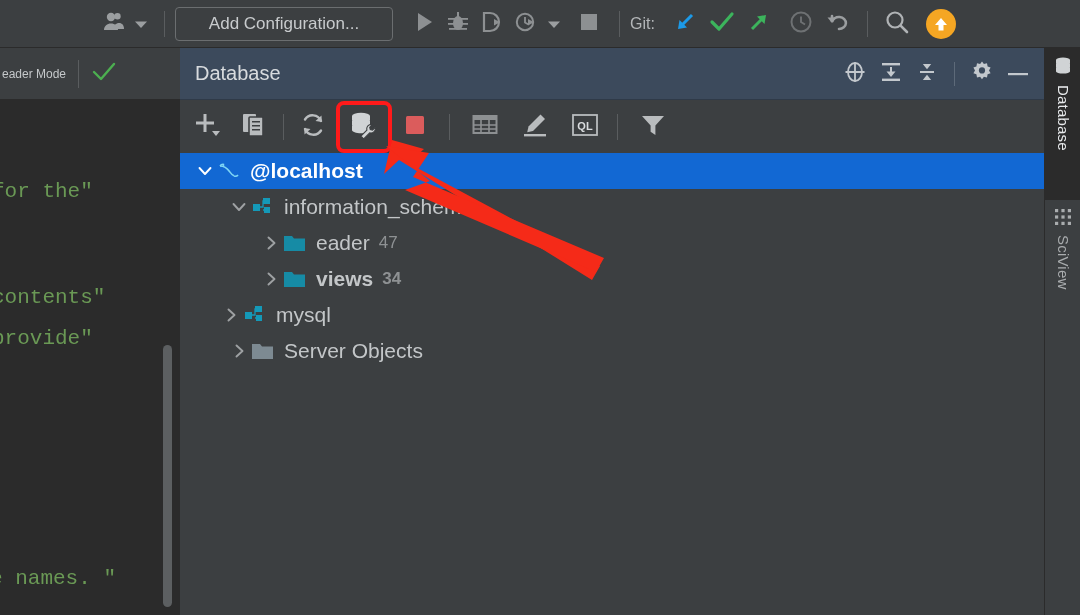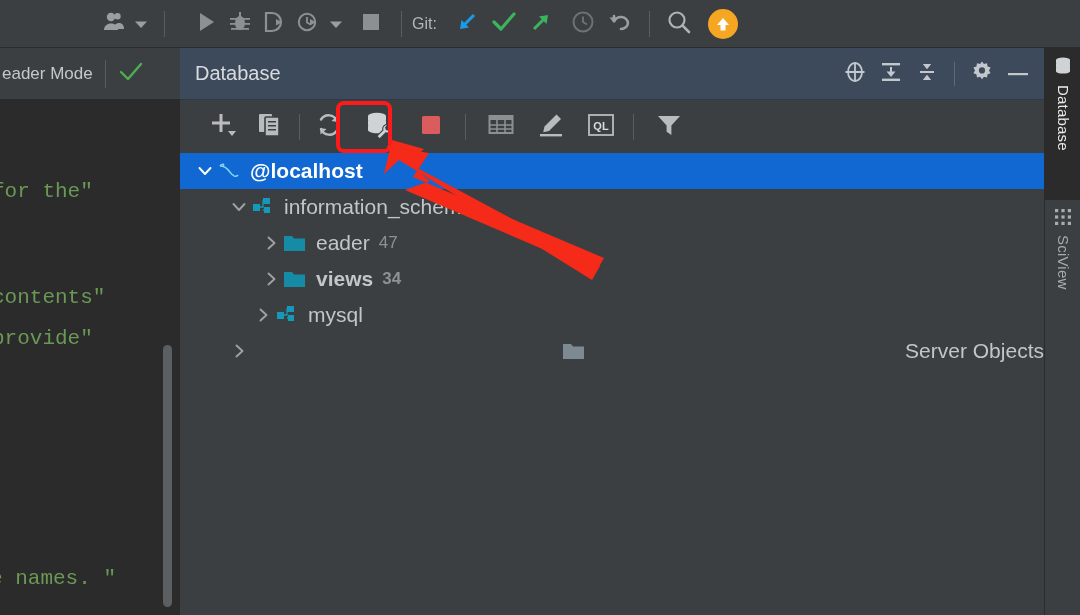--- a/index.html
+++ b/index.html
@@ -41,21 +41,21 @@
   .editor-pane {
     position: absolute; left: 0; top: 48px; width: 180px; height: 567px;
     background: #2b2b2b; overflow: hidden;
   }
   .editor-header {
     position: absolute; left: 0; top: 0; width: 180px; height: 52px;
     background: #3c3f41; border-bottom: 1px solid #2b2b2b;
     display: flex; align-items: center;
   }
   .reader-mode-text {
-    color: #c5c8ca; font-size: 17px; margin-left: 0px; padding-left: 2px;
+    color: #c5c8ca; font-size: 12px; margin-left: 0px; padding-left: 2px;
     white-space: nowrap;
   }
   .editor-header .vsep { width: 1px; height: 28px; background: #5a5d5f; margin: 0 12px; }
   .code-line {
     position: absolute;
     color: #6a9955; font-family: "Liberation Mono", monospace; font-size: 21px;
     white-space: pre;
   }
   .editor-scrollbar {
     position: absolute; left: 163px; width: 9px;
@@ -72,21 +72,21 @@
     background: #3c4a5c; display: flex; align-items: center;
     border-bottom: 1px solid #2f3a48;
   }
   .db-title { color: #d8dbde; font-size: 20px; margin-left: 15px; }
   .db-header-actions { margin-left: auto; display: flex; align-items: center; padding-right: 8px; }
   .db-header-actions .hsep { width: 1px; height: 24px; background: #5d6a79; margin: 0 9px; }
   .hdr-btn { width: 36px; height: 36px; display: flex; align-items: center; justify-content: center; }
 
   .db-toolbar {
     position: absolute; left: 0; top: 52px; width: 864px; height: 53px;
-    background: #3c3f41; display: flex; align-items: center; padding-left: 16px;
+    background: #3c3f41; display: flex; align-items: center; padding-left: 0;
   }
   .db-toolbar .tsep { width: 1px; height: 26px; background: #5a5d5f; margin: 0 9px; }
   .tool-btn { width: 40px; height: 40px; display: flex; align-items: center; justify-content: center; position: relative; }
 
   .highlight-box {
     position: absolute; left: 336px; top: 101px; width: 56px; height: 52px;
     border: 4px solid #ff1a1a; border-radius: 8px; pointer-events: none; z-index: 40;
   }
 
   
@@ -138,20 +138,23 @@
       </span>
       <span class="icon" style="margin-left:6px;">
         <svg width="14" height="9" viewBox="0 0 14 9">
             <path d="M1 1.5h12L7 8z" fill="#9b9ea0"></path>
           </svg>
       </span>
     </div>
 
     <div class="tb-sep"></div>
 
+    <div class="run-config">
+      <span>Add Configuration...</span>
+    </div>
 
     <div class="tb-item" style="margin-left:16px;">
       <span class="icon">
         <svg width="20" height="22" viewBox="0 0 20 22">
             <path d="M3 2l14 9-14 9z" fill="#8d9092"></path>
           </svg>
       </span>
     </div>
 
     <div class="tb-item">
@@ -502,40 +505,40 @@
         </span>
         <span class="tw-icon">
           <svg width="24" height="20" viewBox="0 0 24 20">
             <path d="M1 3h8l2 2.5h11V18H1z" fill="#168ba5"></path>
           </svg>
         </span>
         <span class="tw-label">views</span>
         <span class="tw-count">34</span>
       </div>
 
-      <div class="tree-row" style="padding-left:72px;">
+      <div class="tree-row" style="padding-left:40px;">
         <span class="tw-arrow">
           <svg width="16" height="16" viewBox="0 0 16 16">
               <path d="M5.5 2.5 L11.5 8 L5.5 13.5" fill="none" stroke="#9ea1a3" stroke-width="1.9" stroke-linecap="round" stroke-linejoin="round"></path>
             </svg>
         </span>
         <span class="tw-icon">
           <svg width="22" height="20" viewBox="0 0 22 20">
             <rect x="11" y="1" width="7" height="6" fill="#1499b8"></rect>
             <rect x="1" y="7" width="7" height="7" fill="#1499b8"></rect>
             <rect x="12" y="10" width="6" height="6" fill="#1499b8"></rect>
             <path d="M8 10h3v-6h2M11 13h1" stroke="#1499b8" stroke-width="1.3" fill="none"></path>
           </svg>
         </span>
         <span class="tw-label">mysql</span>
       </div>
 
 
 
-      <div class="tree-row" style="padding-left:48px;justify-content:space-between;">
+      <div class="tree-row" style="padding-left:48px;">
         <span class="tw-arrow">
           <svg width="16" height="16" viewBox="0 0 16 16">
               <path d="M5.5 2.5 L11.5 8 L5.5 13.5" fill="none" stroke="#9ea1a3" stroke-width="1.9" stroke-linecap="round" stroke-linejoin="round"></path>
             </svg>
         </span>
         <span class="tw-icon">
           <svg width="24" height="20" viewBox="0 0 24 20">
             <path d="M1 3h8l2 2.5h11V18H1z" fill="#7d8a92"></path>
           </svg>
         </span>

